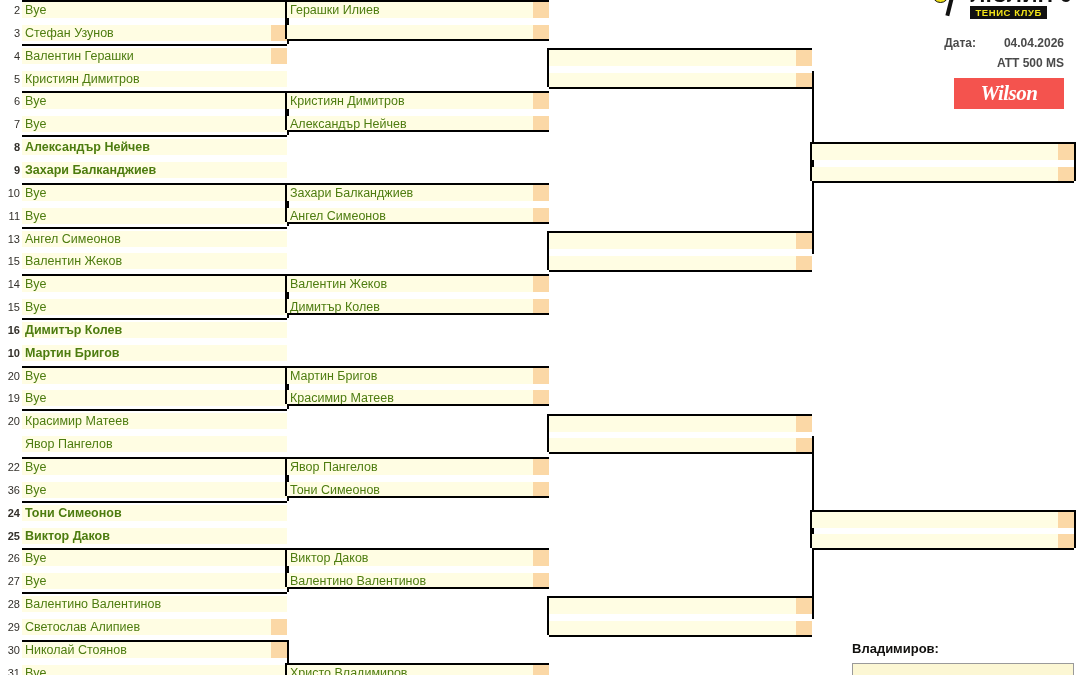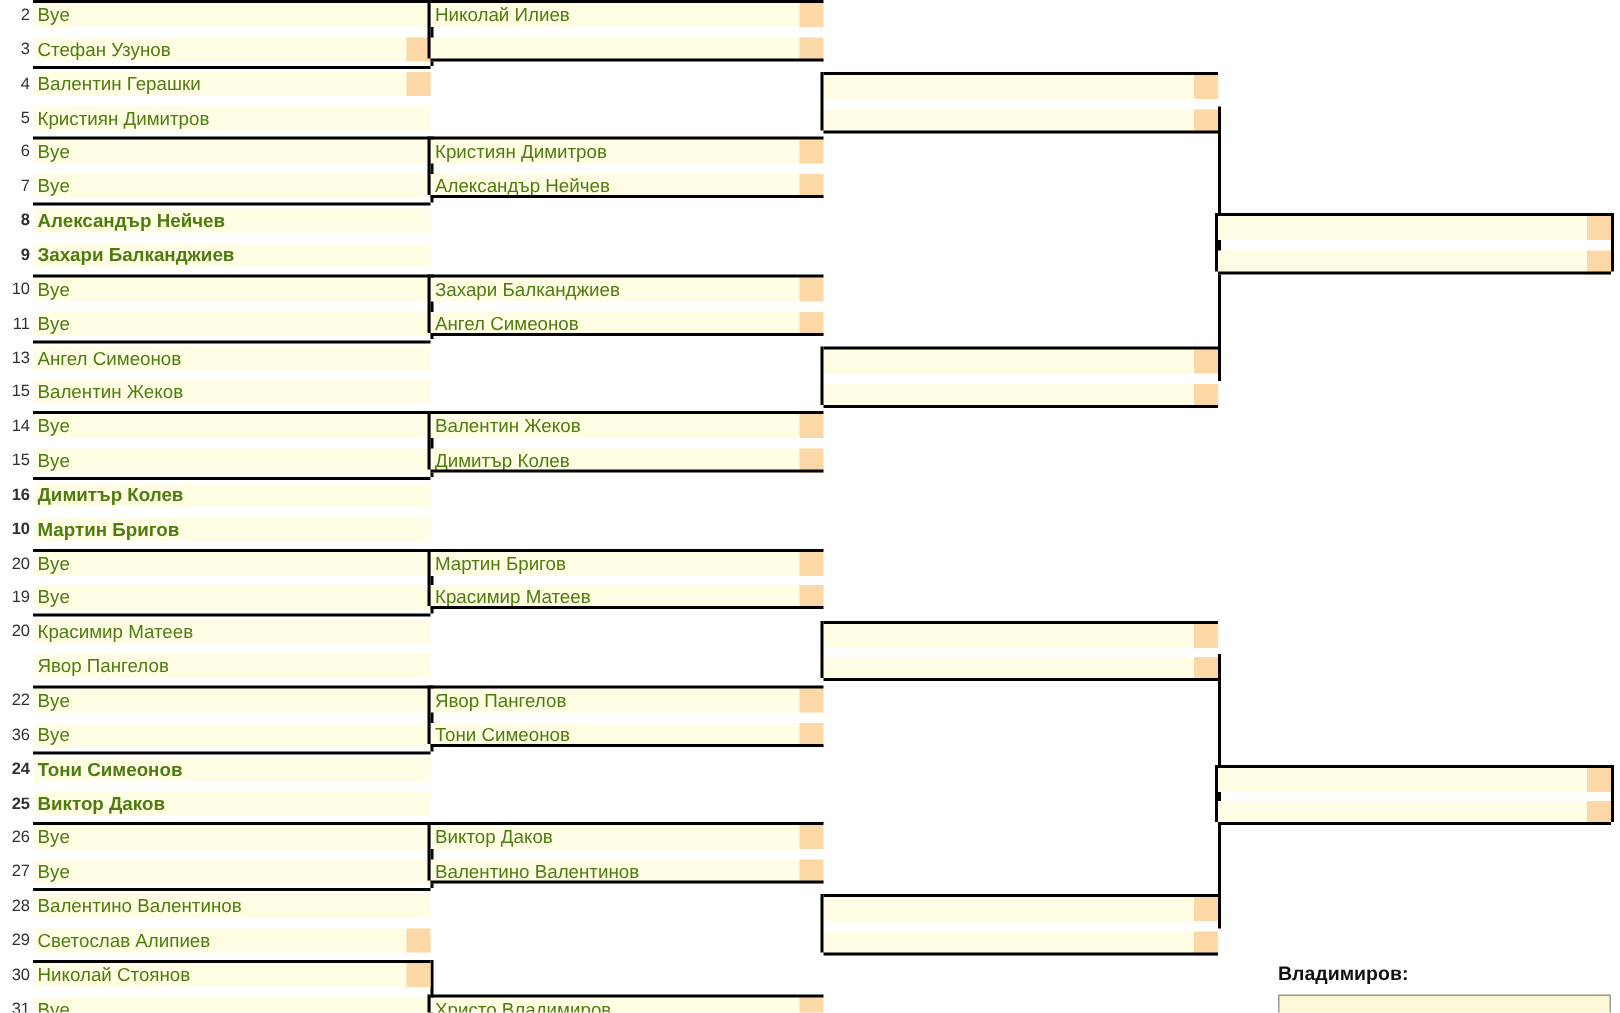--- a/index.html
+++ b/index.html
@@ -51,20 +51,39 @@
   #winLbl{ position:absolute; left:852px; top:641px; font-size:13px;
     font-weight:bold; color:#11100e; }
   #winBox{ position:absolute; left:852px; top:663px; width:222px; height:16px;
     background:#FCF7D4; border:1px solid #9a9a9a; }
 </style>
 </head>
 <body>
 
 <div id="stage">
 
+  <div id="hdr">
+    <div class="club-logo">
+      <div style="position:relative;width:34px;height:34px;">
+        <div class="ball" style="left:0;top:0;position:absolute;"></div>
+
+        <div class="racket"></div>
+      </div>
+      <div class="club-txt">
+        <div class="club-name">ЛЮЛИН 6</div>
+        <div class="club-sub">ТЕНИС КЛУБ</div>
+      </div>
+    </div>
+    <div id="metaDateLbl">Дата:</div>
+    <div class="meta" id="metaDate">04.04.2026</div>
+    <div class="meta" id="metaCat">ATT 500 MS</div>
+    <div class="wilson">
+      <span>Wilson</span>
+    </div>
+  </div>
 
   <div id="bracket">
       <div class="rownum" style="left: 0px; top: 3px;">2</div>
       <div class="slot" style="left: 22px; top: 2px; width: 265px; height: 16px;"></div>
       <div class="pname" style="left: 25px; top: 3px; width: 259px;">Bye</div>
       <div class="rownum" style="left: 0px; top: 25.85px;">3</div>
       <div class="slot" style="left: 22px; top: 24.85px; width: 265px; height: 16px;"></div>
       <div class="pname" style="left: 25px; top: 25.85px; width: 259px;">Стефан Узунов</div>
       <div class="rownum" style="left: 0px; top: 48.7px;">4</div>
       <div class="slot" style="left: 22px; top: 47.7px; width: 265px; height: 16px;"></div>
@@ -172,21 +191,21 @@
       <div class="hline" style="left: 22px; top: 592.1px; width: 265px;"></div>
       <div class="vline" style="left: 287px; top: 548.4px; height: 43.7px;"></div>
       <div class="hline" style="left: 22px; top: 639.8px; width: 265px;"></div>
       <div class="vline" style="left: 287px; top: 639.8px; height: 43.7px;"></div>
       <div class="scorebox" style="left: 271px; top: 24.85px; width: 16px; height: 16px;"></div>
       <div class="scorebox" style="left: 271px; top: 47.7px; width: 16px; height: 16px;"></div>
       <div class="scorebox" style="left: 271px; top: 618.95px; width: 16px; height: 16px;"></div>
       <div class="scorebox" style="left: 271px; top: 641.8px; width: 16px; height: 16px;"></div>
       <div class="slot" style="left: 287px; top: 2px; width: 262px; height: 16px;"></div>
       <div class="scorebox" style="left: 533px; top: 2px; width: 16px; height: 16px;"></div>
-      <div class="pname" style="left: 290px; top: 3px; width: 240px;">Николай Илиев</div>
+      <div class="pname" style="left: 290px; top: 3px; width: 240px;">Герашки Илиев</div>
       <div class="slot" style="left: 287px; top: 24.85px; width: 262px; height: 16px;"></div>
       <div class="scorebox" style="left: 533px; top: 24.85px; width: 16px; height: 16px;"></div>
       <div class="pname" style="left: 290px; top: 25.85px; width: 240px;"></div>
       <div class="slot" style="left: 287px; top: 93.4px; width: 262px; height: 16px;"></div>
       <div class="scorebox" style="left: 533px; top: 93.4px; width: 16px; height: 16px;"></div>
       <div class="pname" style="left: 290px; top: 94.4px; width: 240px;">Кристиян Димитров</div>
       <div class="slot" style="left: 287px; top: 116.25px; width: 262px; height: 16px;"></div>
       <div class="scorebox" style="left: 533px; top: 116.25px; width: 16px; height: 16px;"></div>
       <div class="pname" style="left: 290px; top: 117.25px; width: 240px;">Александър Нейчев</div>
       <div class="slot" style="left: 287px; top: 184.8px; width: 262px; height: 16px;"></div>

